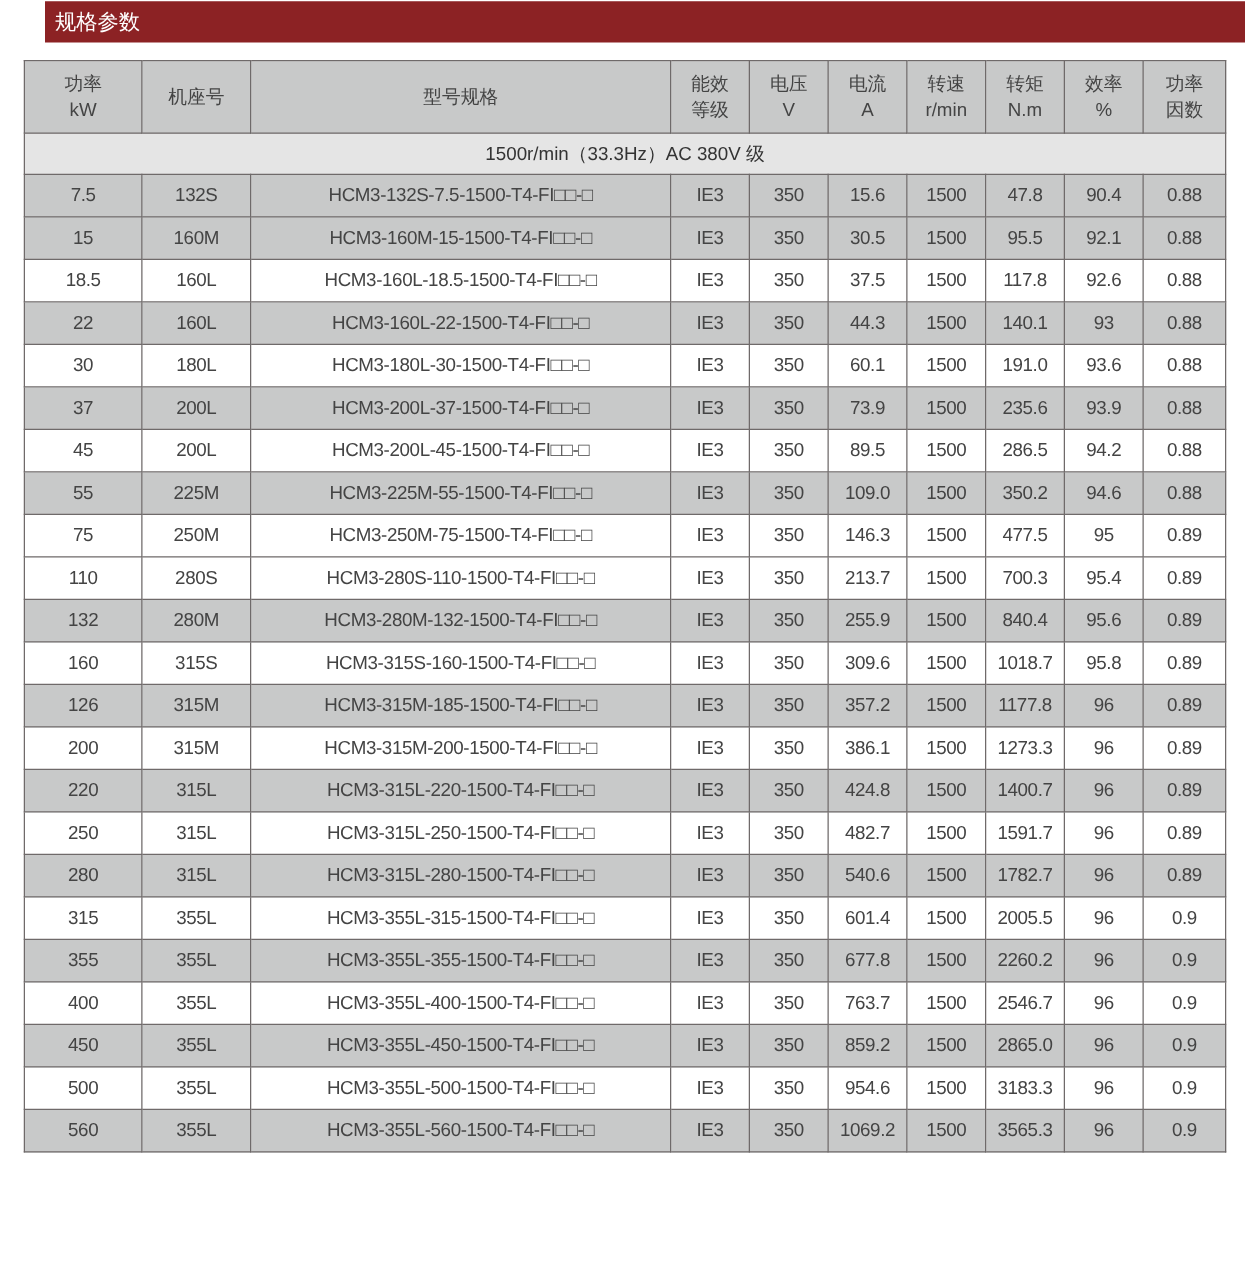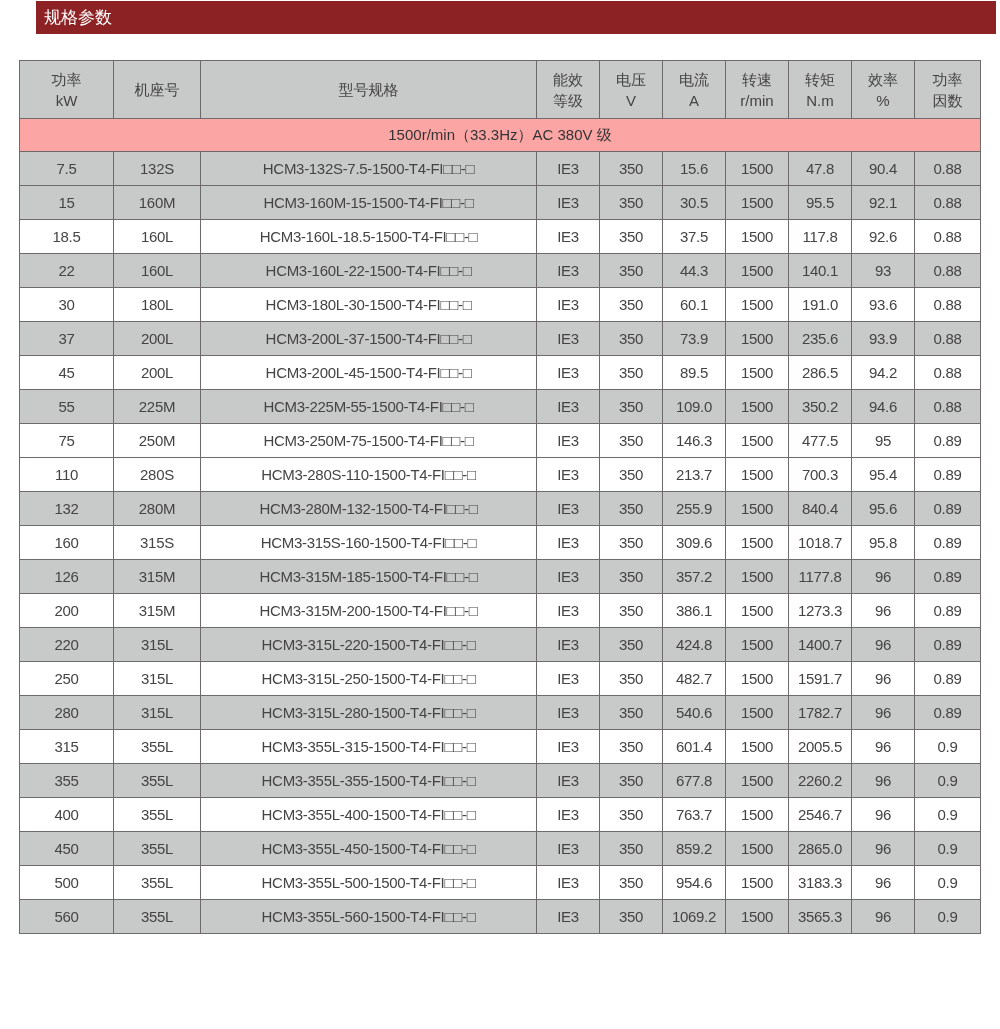--- a/index.html
+++ b/index.html
@@ -3,29 +3,29 @@
 <meta charset="utf-8">
 <style>
   html, body { margin: 0; padding: 0; background: #ffffff; }
   body { width: 1000px; height: 1029px; position: relative; font-family: "Liberation Sans", "DejaVu Sans", sans-serif; color: #3a3a3a; }
   .title-bar {
     position: absolute; left: 36px; top: 1px; width: 960px; height: 33px;
     background: #8c2224; color: #ffffff; font-weight: normal; font-size: 17px;
     line-height: 33px; padding-left: 8px; box-sizing: border-box;
   }
   table.spec {
-    position: absolute; left: 19px; top: 60px; width: 961px;
+    position: absolute; left: 19px; top: 48px; width: 961px;
     border-collapse: collapse; table-layout: fixed; font-size: 15px;
   }
   table.spec td, table.spec th {
     border: 1px solid #6f6a6a; text-align: center; vertical-align: middle;
     padding: 0; color: #444;
   }
   table.spec th { font-weight: normal; height: 57px; background: #c8c9c9; line-height: 21px; font-size: 15px; }
-  table.spec tr.section td { background: #fca5a5; height: 32px; font-size: 15px; color: #333; }
+  table.spec tr.section td { background: #e5e5e5; height: 32px; font-size: 15px; color: #333; }
   table.spec tr.row td { height: 33px; font-size: 15px; letter-spacing: -0.3px; }
   table.spec tr.row.shaded td { background: #c8c9c9; }
   table.spec tr.row.plain td { background: #ffffff; }
   .model { font-size: 15px; }
 </style>
 </head>
 <body>
 
 <div class="title-bar">
   <span>规格参数</span>

